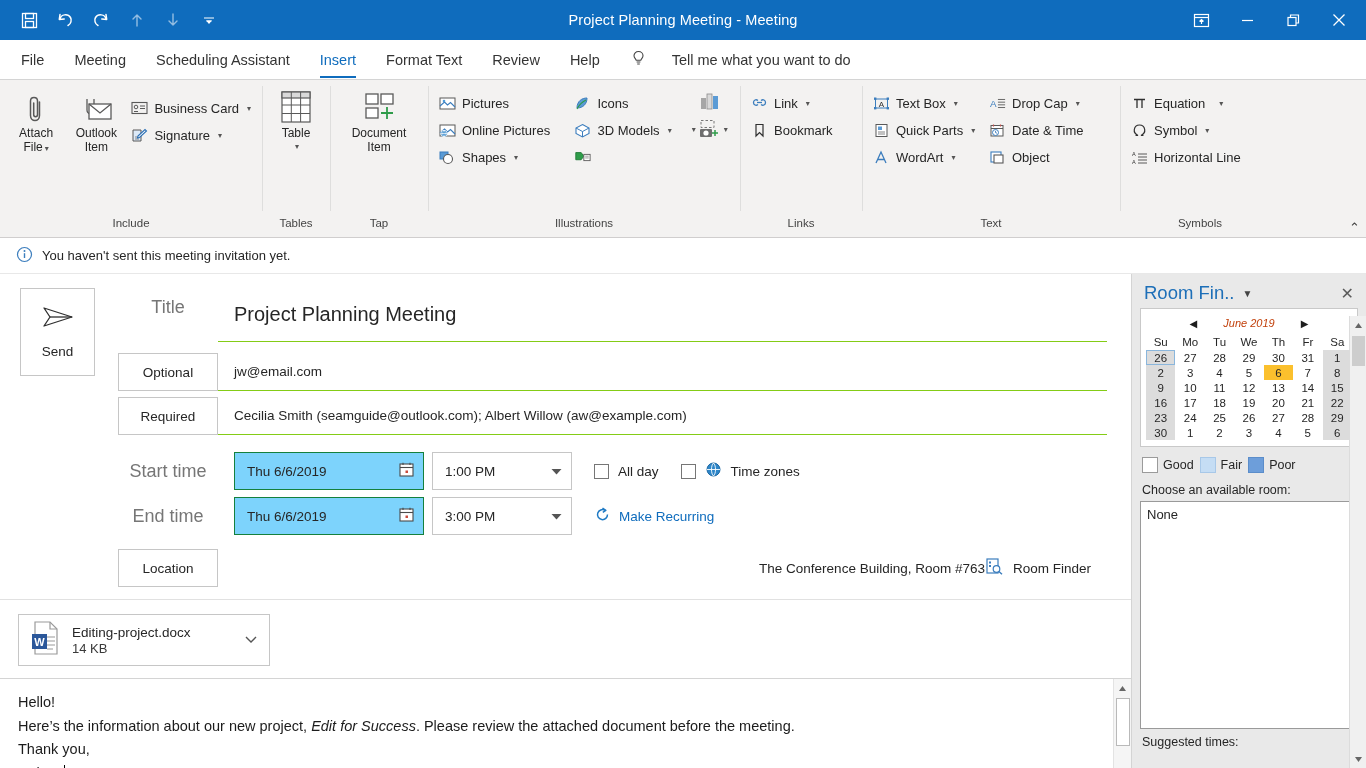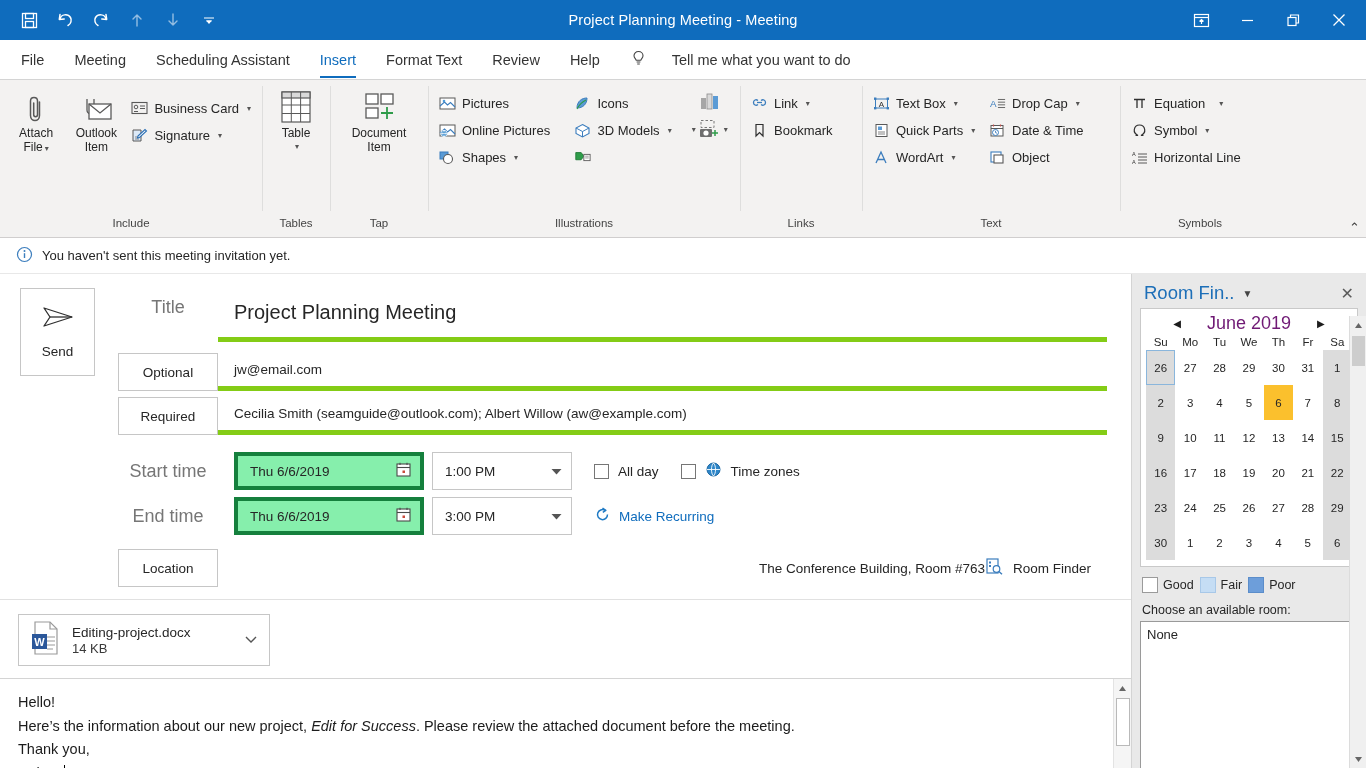--- a/index.html
+++ b/index.html
@@ -96,25 +96,25 @@
   .fieldbtn {
     width: 100px; height: 38px; border: 1px solid #c6c6c6; background: #fff;
     display: flex; align-items: center; justify-content: center;
     font-size: 13.5px; color: #262626;
   }
   .fieldlabel {
     width: 100px; height: 38px; display: flex; align-items: center; justify-content: center;
     font-size: 18px; color: #767676;
   }
   .fieldval { flex: 1; padding-left: 16px; min-height: 38px; display: flex; align-items: center; }
-  .underline-row { border-bottom: 5px solid #84cc16; }
+  .underline-row { border-bottom: 1px solid #84cc16; }
   .title-input { font-size: 20px; color: #262626; }
   .recip { font-size: 13.5px; color: #262626; }
   .datebox {
-    width: 190px; height: 38px; border: 4px solid #15803d; background: #86efac;
+    width: 190px; height: 38px; border: 1px solid #15803d; background: #7dd3fc;
     display: flex; align-items: center; padding: 0 8px 0 12px; font-size: 13.5px;
   }
   .datebox .txt { flex: 1; }
   .timebox {
     width: 140px; height: 38px; border: 1px solid #c6c6c6; background: #fff;
     display: flex; align-items: center; padding: 0 8px 0 12px; font-size: 13.5px;
     margin-left: 8px;
   }
   .timebox .txt { flex: 1; }
   .chk {
@@ -148,28 +148,28 @@
     width: 235px; background: #e9e9e9; border-left: 1px solid #d4d4d4;
     display: flex; flex-direction: column; position: relative;
   }
   .rp-head { display: flex; align-items: center; padding: 8px 8px 4px 12px; }
   .rp-title { font-size: 18.5px; color: #1d6fb8; }
   .rp-caret { margin-left: 8px; font-size: 10px; color: #444; }
   .rp-close { margin-left: auto; font-size: 16px; color: #5a5a5a; padding-right: 4px; }
   .rp-body { padding: 0 8px; flex: 1; display: flex; flex-direction: column; }
   .cal { background: #fff; border: 1px solid #c9c9c9; padding: 4px 5px 6px 5px; }
   .cal-nav { display: flex; align-items: center; justify-content: center; gap: 26px; height: 20px; }
-  .cal-nav .mo { font-size: 18px; color: #701a75; }
+  .cal-nav .mo { font-size: 11px; color: #c2410c; font-style: italic; }
   .cal-nav .ar { font-size: 10px; color: #1d1d1d; }
   table.calgrid { border-collapse: collapse; width: 100%; }
   table.calgrid th {
     font-size: 11.5px; font-weight: normal; color: #262626; height: 17px; text-align: center;
   }
   table.calgrid td {
-    font-size: 11.5px; color: #262626; height: 35px; text-align: center; width: 14.28%;
+    font-size: 11.5px; color: #262626; height: 15px; text-align: center; width: 14.28%;
   }
   td.wknd { background: #dcdcdc; }
   td.other { color: #b3b3b3; }
   td.sel { background: #fbc02d; }
   td.today { outline: 1px solid #8ab6dc; outline-offset: -1px; }
   .legend { display: flex; align-items: center; gap: 6px; padding: 10px 2px 8px 2px; font-size: 12.5px; }
   .lg { display: flex; align-items: center; gap: 5px; }
   .sw { width: 16px; height: 16px; border: 1px solid #9b9b9b; }
   .sw.good { background: #ffffff; }
   .sw.fair { background: #c5ddf4; border-color: #a8c8e8; }

